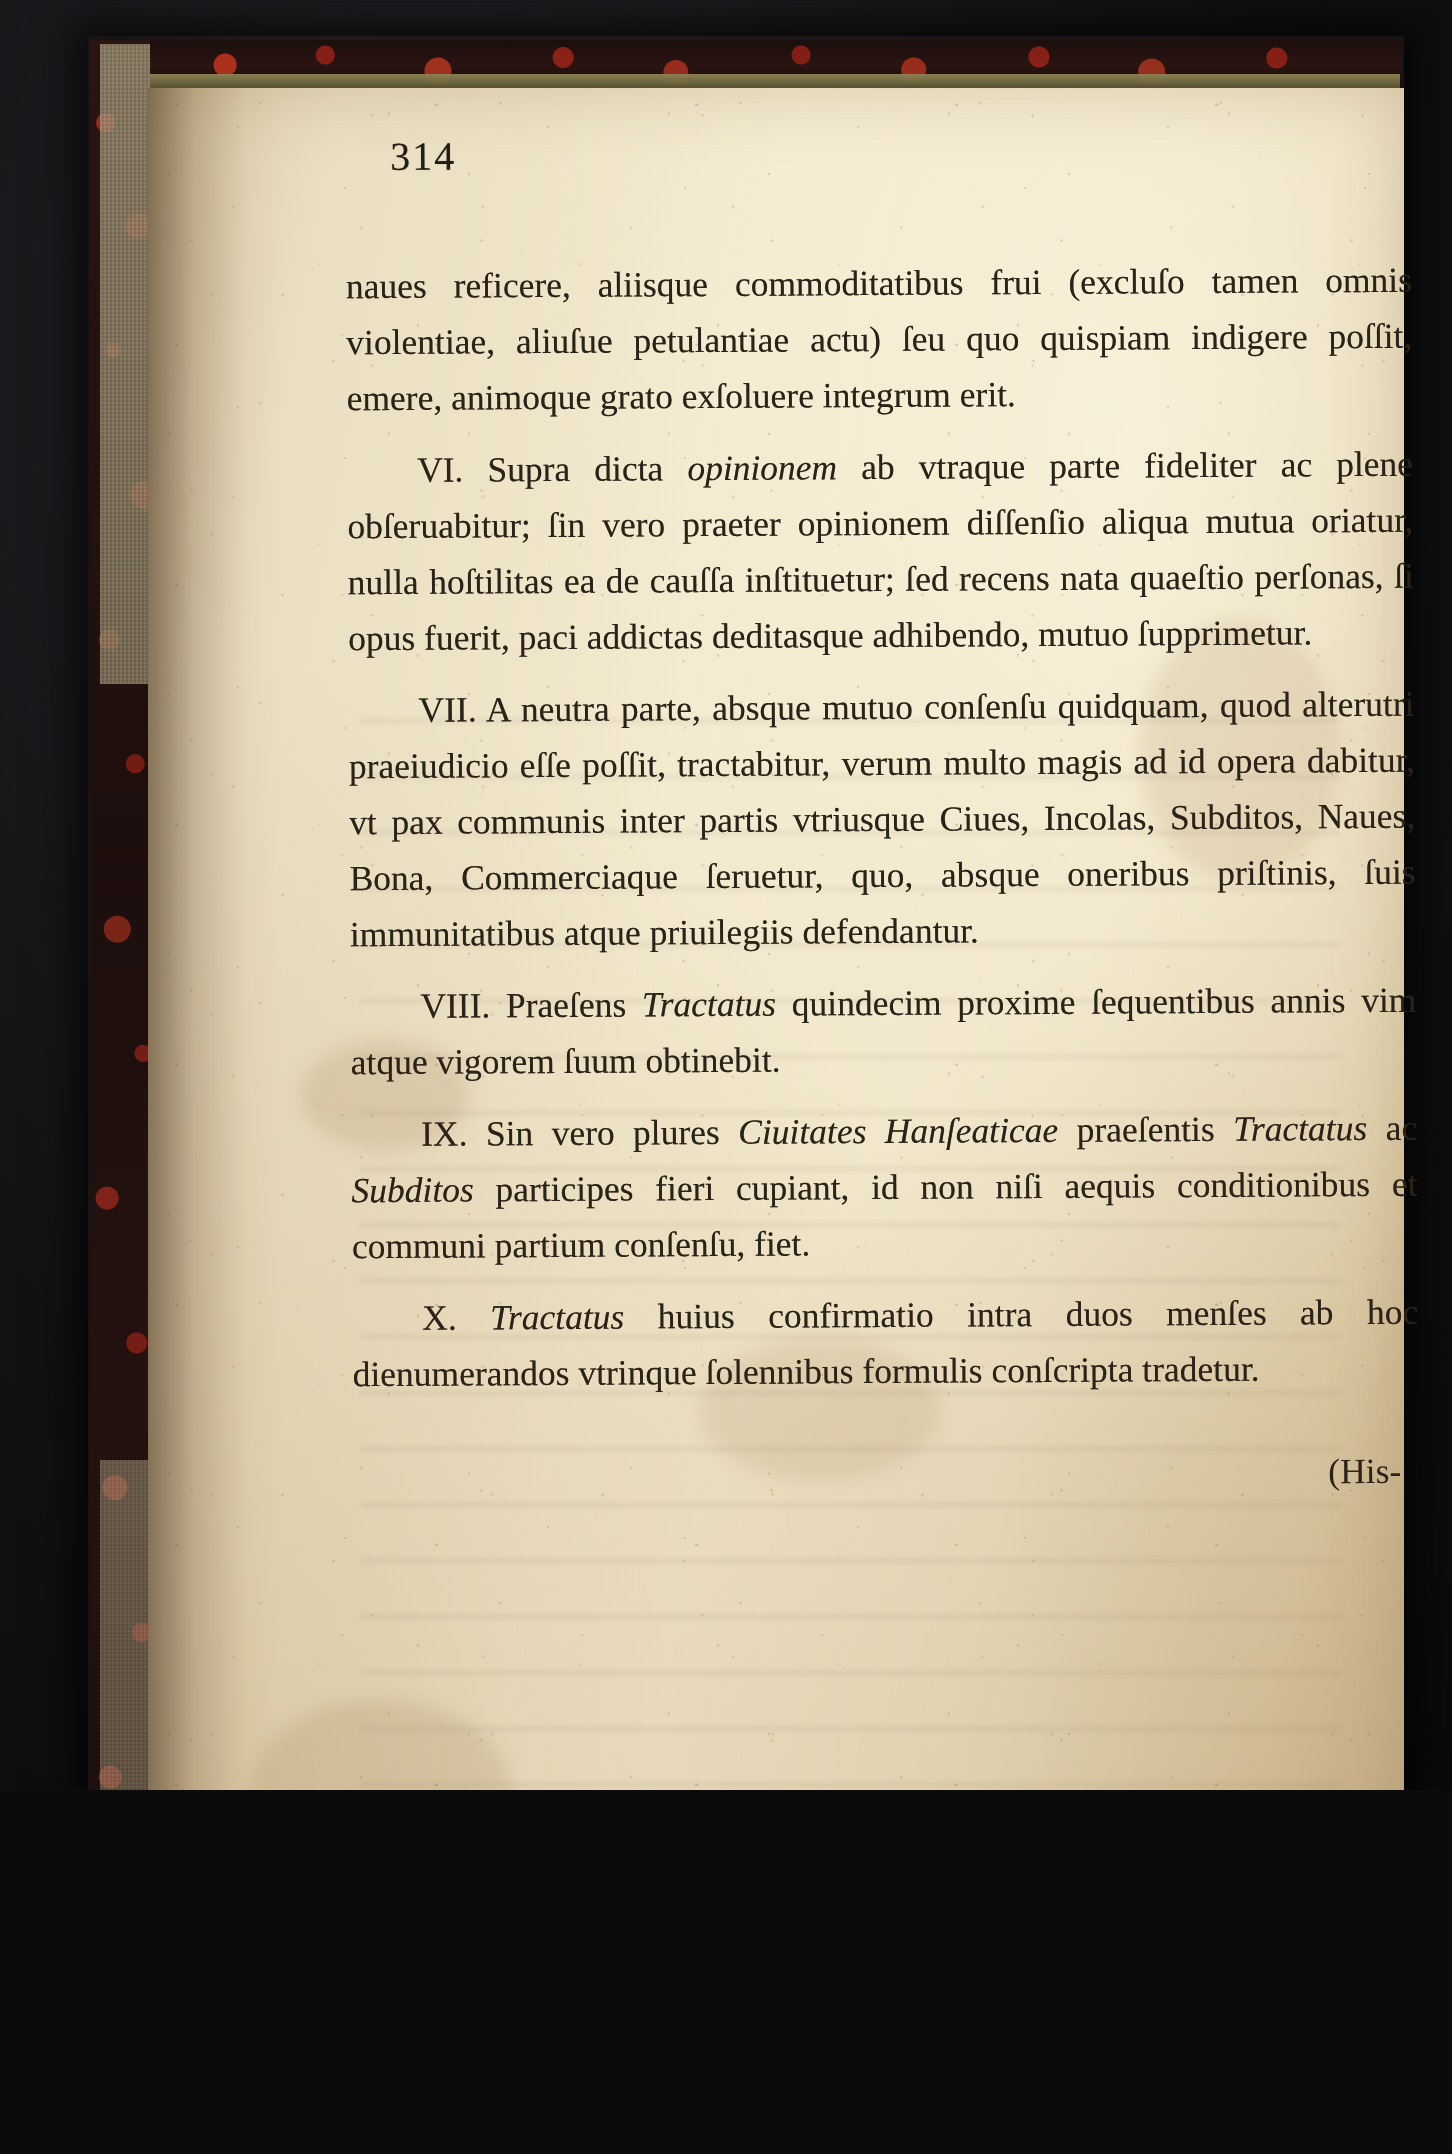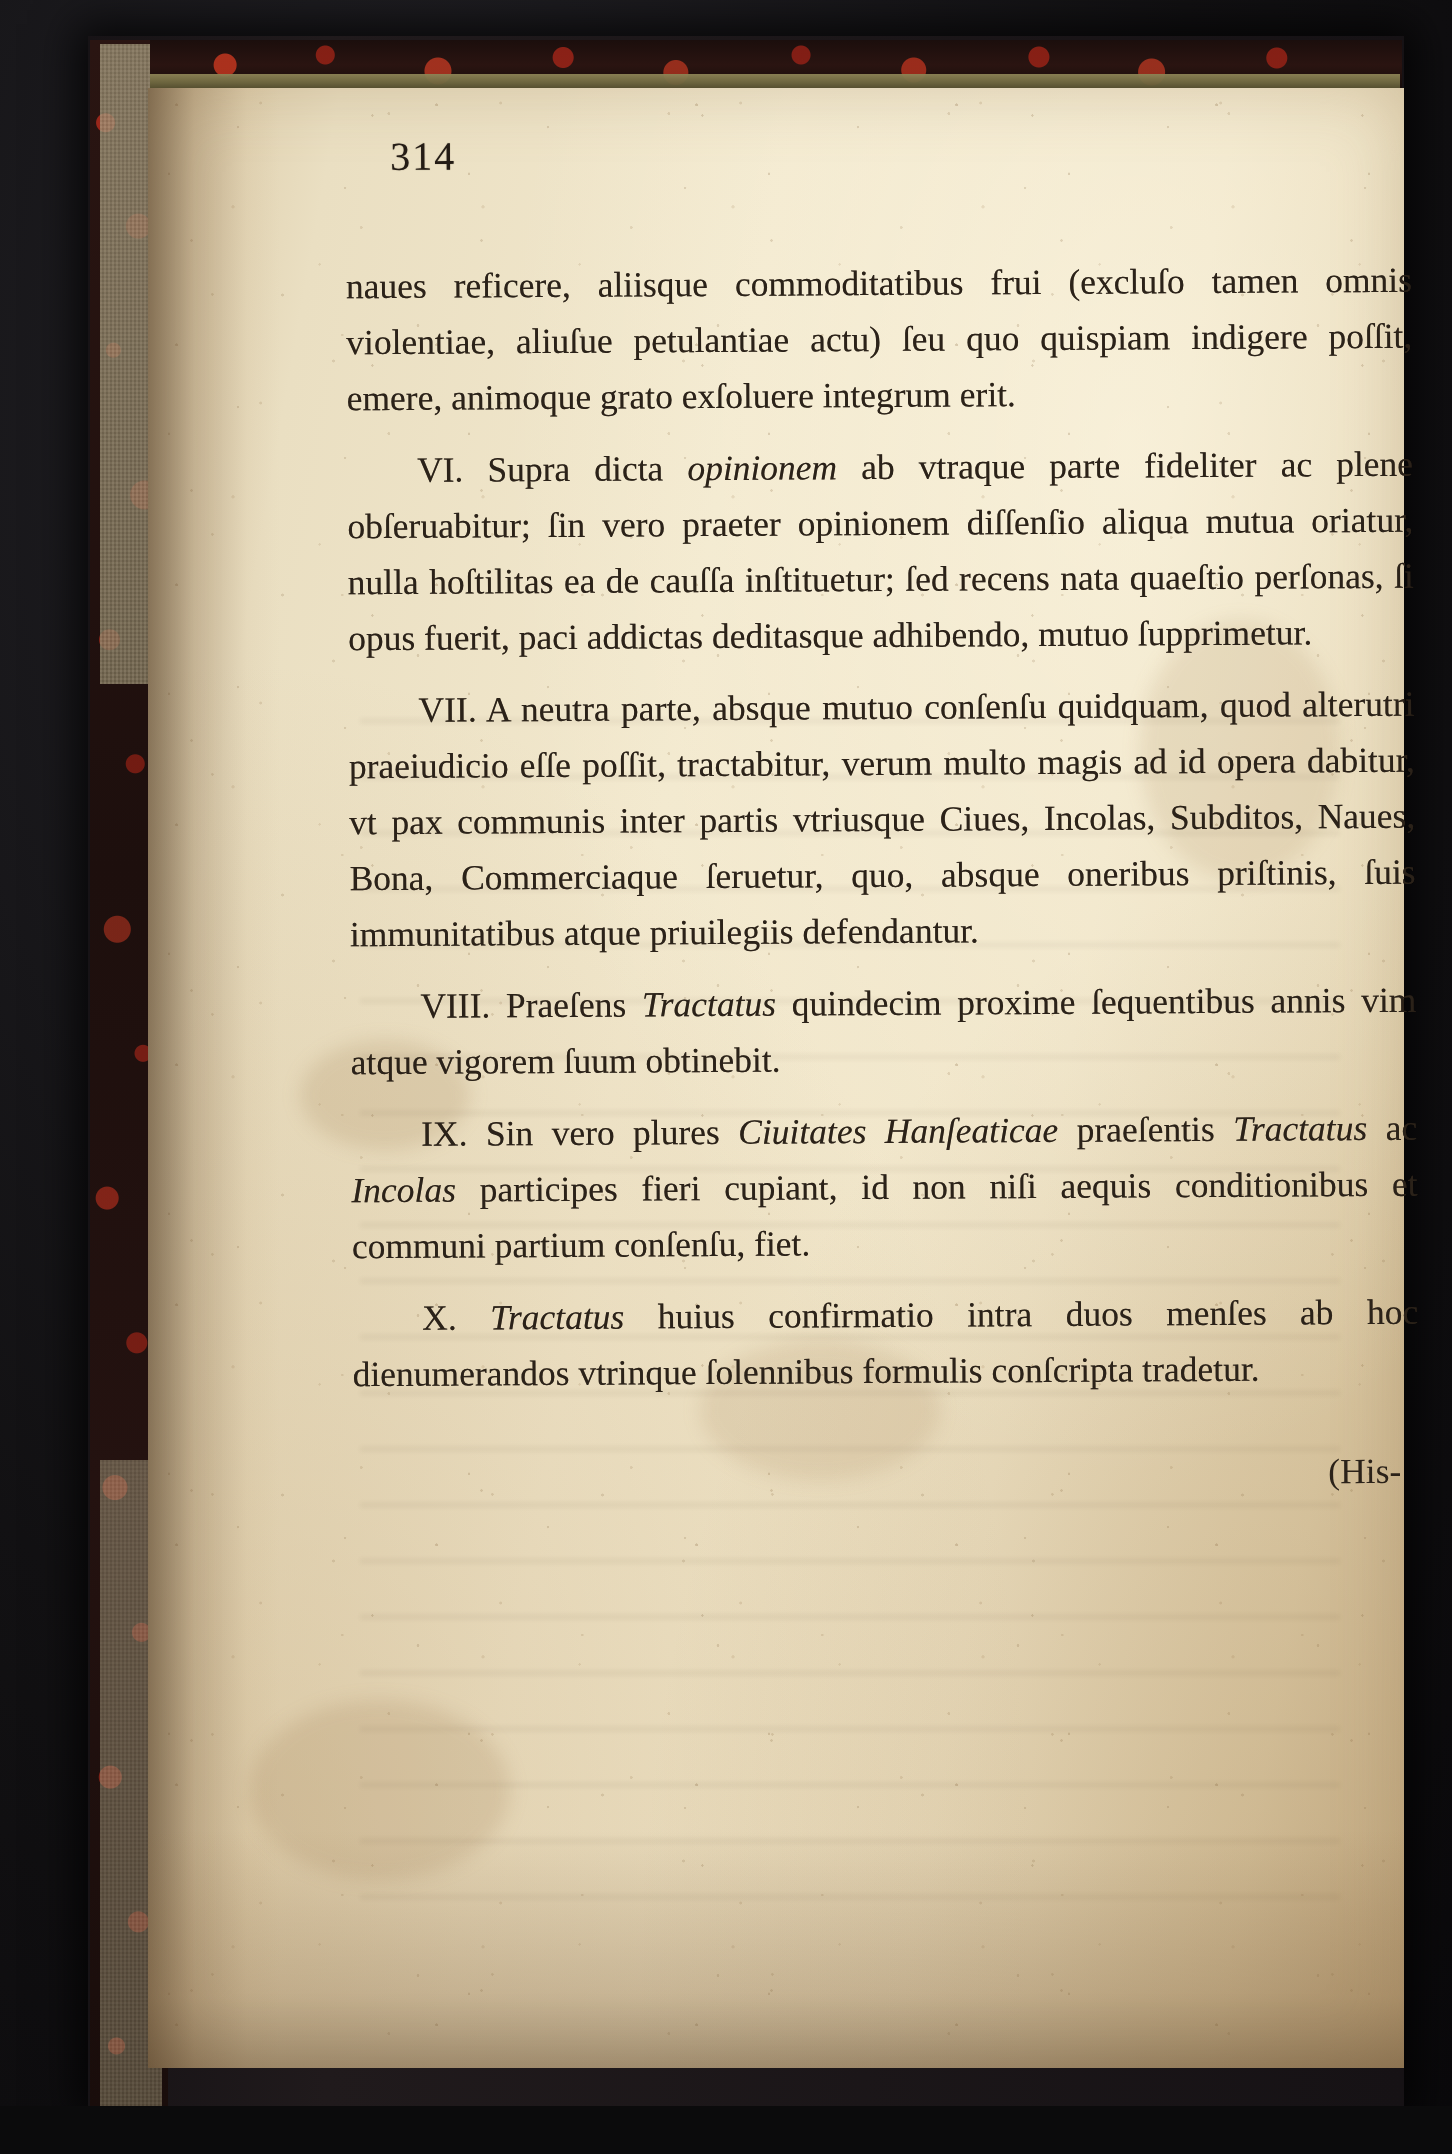--- a/index.html
+++ b/index.html
@@ -5,21 +5,21 @@
 <style>
   html, body {
     margin: 0;
     padding: 0;
     background: #0b0b0c;
   }
 
   #scan {
     position: relative;
     width: 1452px;
-    height: 2106px;
+    height: 1790px;
     overflow: hidden;
     background: #131214;
     font-family: "Liberation Serif", serif;
   }
 
   
   .backdrop {
     position: absolute;
     inset: 0;
     background:
@@ -274,19 +274,19 @@
   <div class="leaf-bottom-shade"></div>
 
   <div class="textblock">
 
     <div class="folio">314</div>
 
     <p class="para"><span>naues reficere, aliisque commoditatibus frui (excluſo tamen omnis violentiae, aliuſue petulantiae actu) ſeu quo quispiam indigere poſſit, emere, animoque grato exſoluere integrum erit.</span></p>
     <p class="para indent gap"><span>VI. Supra dicta </span><i>opinionem</i><span> ab vtraque parte fideliter ac plene obſeruabitur; ſin vero praeter opinionem diſſenſio aliqua mutua oriatur, nulla hoſtilitas ea de cauſſa inſtituetur; ſed recens nata quaeſtio perſonas, ſi opus fuerit, paci addictas deditasque adhibendo, mutuo ſupprimetur.</span></p>
     <p class="para indent gap"><span>VII. A neutra parte, absque mutuo conſenſu quidquam, quod alterutri praeiudicio eſſe poſſit, tractabitur, verum multo magis ad id opera dabitur, vt pax communis inter partis vtriusque Ciues, Incolas, Subditos, Naues, Bona, Commerciaque ſeruetur, quo, absque oneribus priſtinis, ſuis immunitatibus atque priuilegiis defendantur.</span></p>
     <p class="para indent gap"><span>VIII. Praeſens </span><i>Tractatus</i><span> quindecim proxime ſequentibus annis vim atque vigorem ſuum obtinebit.</span></p>
-    <p class="para indent gap"><span>IX. Sin vero plures </span><i>Ciuitates Hanſeaticae</i><span> praeſentis </span><i>Tractatus</i><span> ac </span><i>Incolas</i><span> participes fieri cupiant, id non niſi aequis conditionibus et communi partium conſenſu, fiet.</span></p>
+    <p class="para indent gap"><span>IX. Sin vero plures </span><i>Ciuitates Hanſeaticae</i><span> praeſentis </span><i>Tractatus</i><span> ac </span><i>Subditos</i><span> participes fieri cupiant, id non niſi aequis conditionibus et communi partium conſenſu, fiet.</span></p>
     <p class="para indent gap"><span>X. </span><i>Tractatus</i><span> huius confirmatio intra duos menſes ab hoc dienumerandos vtrinque ſolennibus formulis conſcripta tradetur.</span></p>
 
     <div class="catchword">(His-</div>
   </div>
 
 </div>
 
 </body></html>

